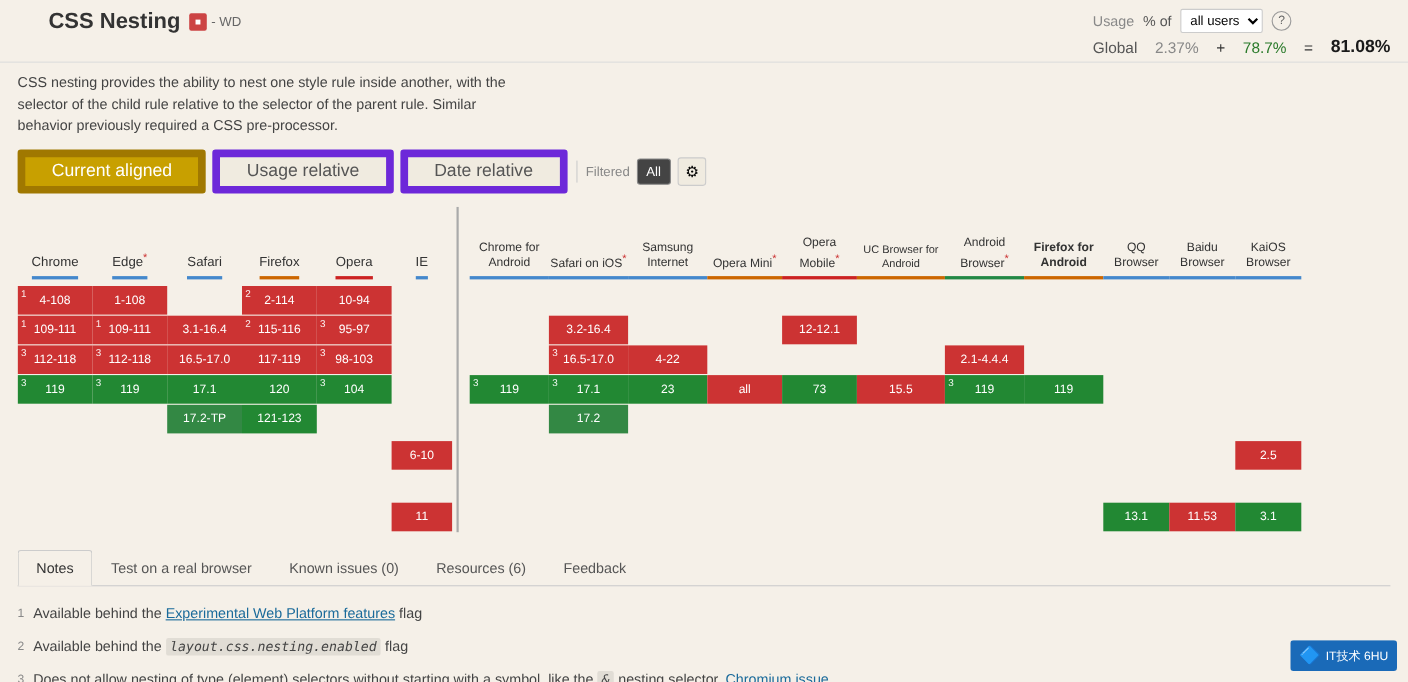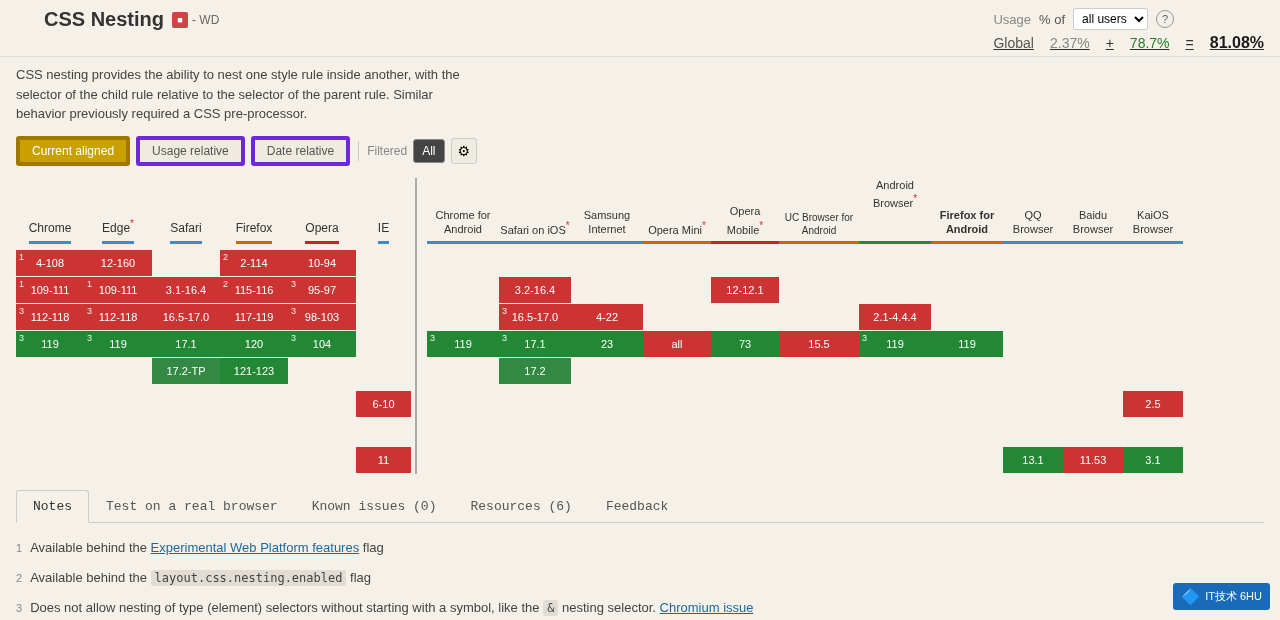--- a/index.html
+++ b/index.html
@@ -36,33 +36,33 @@
     .usage-label { color: #888; }
     .all-users-select {
       border: 1px solid #ccc; background: white; padding: 2px 4px;
       font-size: 12px; border-radius: 2px;
     }
     .help-btn {
       width: 18px; height: 18px; border-radius: 50%; border: 1px solid #999;
       background: transparent; cursor: pointer; font-size: 11px; color: #666;
       display: inline-flex; align-items: center; justify-content: center;
     }
-    .global-row { display: flex; align-items: center; gap: 16px; font-size: 14px; margin-top: 4px; text-decoration: underline; }
+    .global-row { display: flex; align-items: center; gap: 16px; font-size: 14px; margin-top: 4px; }
     .global-label { color: #555; font-weight: 500; }
     .pct-display { color: #888; }
     .pct-green { color: #2a7a2a; }
     .pct-sum { color: #1a1a1a; font-weight: bold; font-size: 16px; }
 
     .main-content { padding: 8px 16px; }
     .description { max-width: 460px; font-size: 13px; line-height: 1.5; color: #444; margin-bottom: 12px; }
 
     .filter-row { display: flex; align-items: center; gap: 6px; margin-bottom: 12px; }
     .filter-btn {
-      padding: 4px 12px; border-radius: 3px; border: 4px solid #6d28d9;
-      background: #f0ebe0; cursor: pointer; font-size: 12px; color: #555;
+      padding: 4px 24px; border-radius: 3px; border: 7px solid #6d28d9;
+      background: #f0ebe0; cursor: pointer; font-size: 16px; color: #555;
     }
     .filter-btn.active {
       background: #c8a000; border-color: #a07800; color: #fff; font-weight: 500;
     }
     .filter-divider { width: 1px; height: 20px; background: #ccc; margin: 0 2px; }
     .filter-all-btn {
       padding: 4px 8px; border-radius: 3px; border: 1px solid #888;
       background: #555; color: white; cursor: pointer; font-size: 12px;
     }
     .filter-all-active { background: #444; }
@@ -99,38 +99,37 @@
     .cell-tp { background: #338844; color: white; }
 
     .sup-note {
       position: absolute; top: 2px; left: 3px;
       font-size: 9px; color: rgba(255,255,255,0.9);
     }
 
     .tabs-row {
       display: flex; border-bottom: 1px solid #ccc; margin-top: 16px;
       gap: 0;
-      font-family: Liberation Mono, monospace;
     }
     .tab-item {
       padding: 8px 16px; font-size: 13px; cursor: pointer; color: #555;
       border: 1px solid transparent; margin-bottom: -1px;
     }
     .tab-item.active {
       border: 1px solid #ccc; border-bottom: 1px solid #f5f0e8;
       background: #f5f0e8; color: #333; border-radius: 3px 3px 0 0;
     }
 
     .notes-content { padding: 12px 0; font-size: 13px; color: #444; line-height: 2; }
     .note-item { display: flex; gap: 8px; align-items: flex-start; margin-bottom: 4px; }
     .note-sup { font-size: 11px; color: #888; margin-top: 2px; }
     .note-link { color: #1a6a9a; text-decoration: underline; cursor: pointer; }
     .code-span {
       font-family: monospace; background: rgba(0,0,0,0.08);
-      padding: 1px 4px; border-radius: 2px; font-size: 12px;
+      padding: 1px 4px; border-radius: 2px; font-size: 12px; font-style: italic;
     }
 
     .watermark {
       position: fixed; bottom: 10px; right: 10px;
       background: #1a6ab8; color: white; padding: 4px 8px;
       font-size: 11px; border-radius: 3px; display: flex; align-items: center; gap: 4px;
     }
     .watermark-icon { font-size: 16px; }
 
     .asterisk { color: #cc3333; font-size: 10px; vertical-align: super; }
@@ -191,21 +190,21 @@
         <div class="version-cell cell-red"><span class="sup-note">1</span>109-111</div>
         <div class="version-cell cell-red"><span class="sup-note">3</span>112-118</div>
         <div class="version-cell cell-green"><span class="sup-note">3</span>119</div>
       </div>
 
       <div class="browser-col">
         <div class="browser-header">
           <span>Edge<span class="asterisk">*</span></span>
           <div class="browser-header-line line-blue"></div>
         </div>
-        <div class="version-cell cell-red">12-160</div>
+        <div class="version-cell cell-red">1-108</div>
         <div class="version-cell cell-red"><span class="sup-note">1</span>109-111</div>
         <div class="version-cell cell-red"><span class="sup-note">3</span>112-118</div>
         <div class="version-cell cell-green"><span class="sup-note">3</span>119</div>
       </div>
 
       <div class="browser-col">
         <div class="browser-header">
           <span>Safari</span>
           <div class="browser-header-line line-blue"></div>
         </div>
@@ -313,21 +312,21 @@
           <span style="font-size:10px;">UC Browser for Android</span>
           <div class="browser-header-line line-orange"></div>
         </div>
         <div class="version-cell cell-empty"></div>
         <div class="version-cell cell-empty"></div>
         <div class="version-cell cell-empty"></div>
         <div class="version-cell cell-red">15.5</div>
       </div>
 
       <div class="browser-col">
-        <div class="browser-header" style="width:72px;justify-content:space-between;">
+        <div class="browser-header" style="width:72px;">
           <span style="font-size:11px;">Android Browser<span class="asterisk">*</span></span>
           <div class="browser-header-line line-green"></div>
         </div>
         <div class="version-cell cell-empty"></div>
         <div class="version-cell cell-empty"></div>
         <div class="version-cell cell-red">2.1-4.4.4</div>
         <div class="version-cell cell-green"><span class="sup-note">3</span>119</div>
       </div>
 
       <div class="browser-col">

